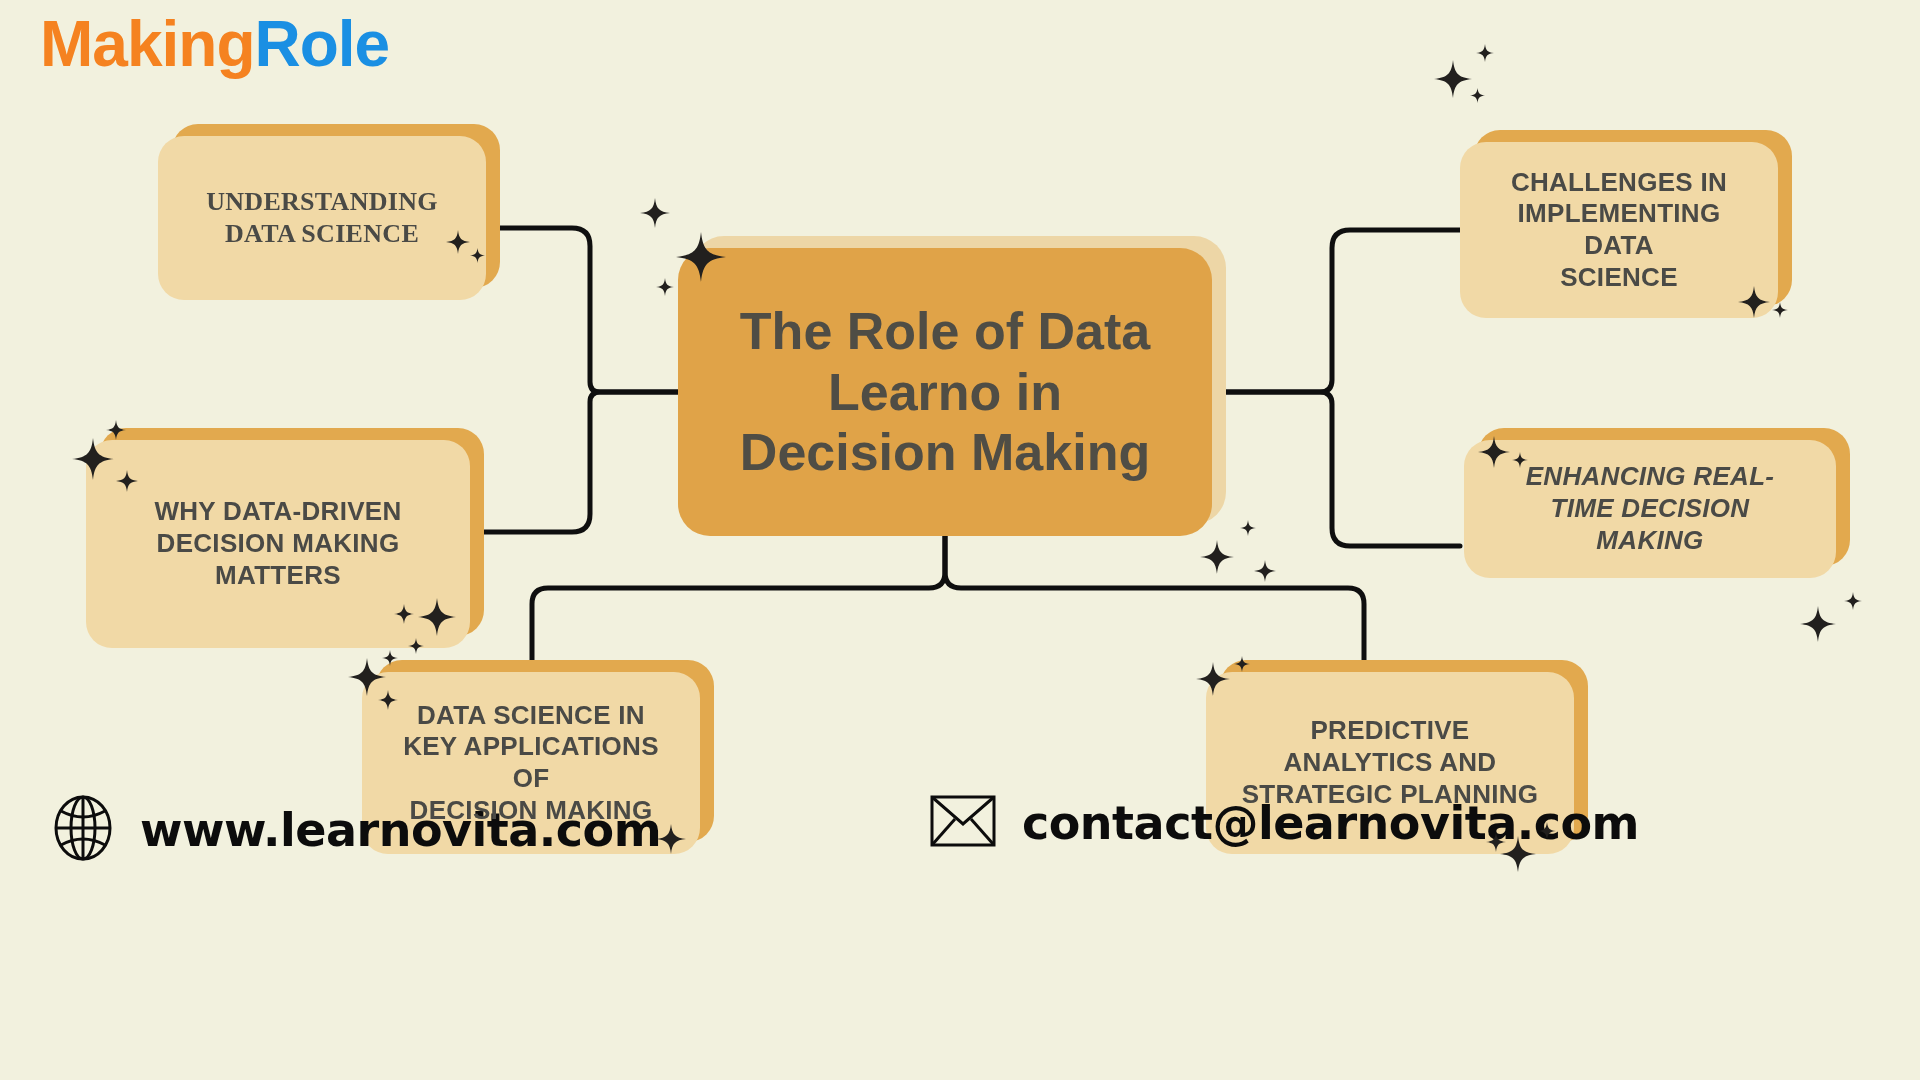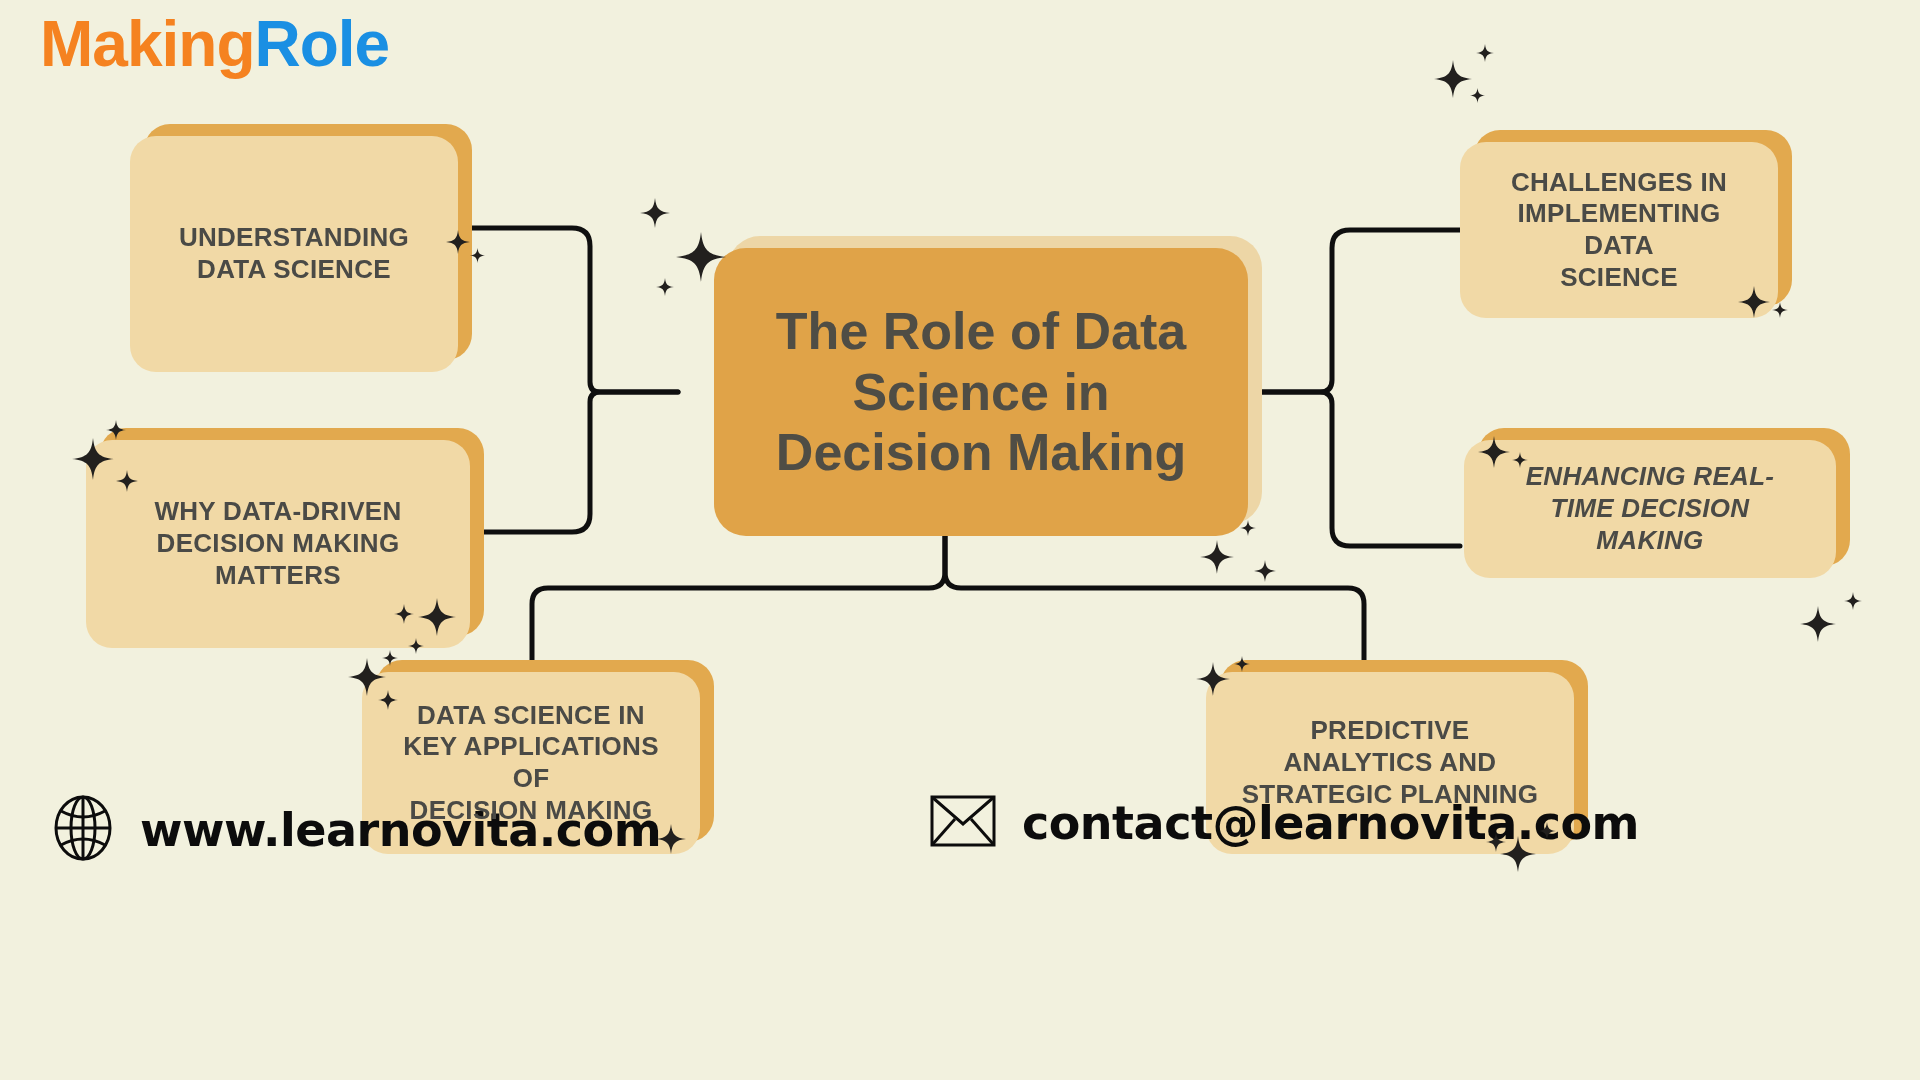--- a/index.html
+++ b/index.html
@@ -68,31 +68,31 @@
       <path d="M678 392 H 600 Q 590 392 590 402 V 514 Q 590 532 572 532 H 470"></path>
 
       <path d="M1212 392 H 1320 Q 1332 392 1332 380 V 248 Q 1332 230 1350 230 H 1460"></path>
       <path d="M1212 392 H 1320 Q 1332 392 1332 404 V 528 Q 1332 546 1350 546 H 1460"></path>
 
       <path d="M945 535 V 572 Q 945 588 929 588 H 548 Q 532 588 532 604 V 672"></path>
       <path d="M945 535 V 572 Q 945 588 961 588 H 1348 Q 1364 588 1364 604 V 672"></path>
     </g>
   </svg>
 
-  <div id="center" class="node" style="left:678px;top:248px;width:534px;height:288px;margin-left:36px;">
+  <div id="center" class="node" style="left:678px;top:248px;width:534px;height:288px;">
     <div class="shadow"></div>
     <div class="face"></div>
     <div class="txt">
       <div>The Role of Data</div>
-      <div>Science in</div>
+      <div>Learno in</div>
       <div>Decision Making</div>
     </div>
   </div>
 
-  <div class="node sat" style="left:130px;top:136px;width:328px;height:236px;">
+  <div class="node sat" style="left:158px;top:136px;width:328px;height:164px;font-family:Liberation Serif, serif;">
     <div class="shadow"></div>
     <div class="face"></div>
     <div class="txt">
       <div>UNDERSTANDING</div>
       <div>DATA SCIENCE</div>
     </div>
   </div>
 
   <div class="node sat" style="left:86px;top:440px;width:384px;height:208px;">
     <div class="shadow"></div>

